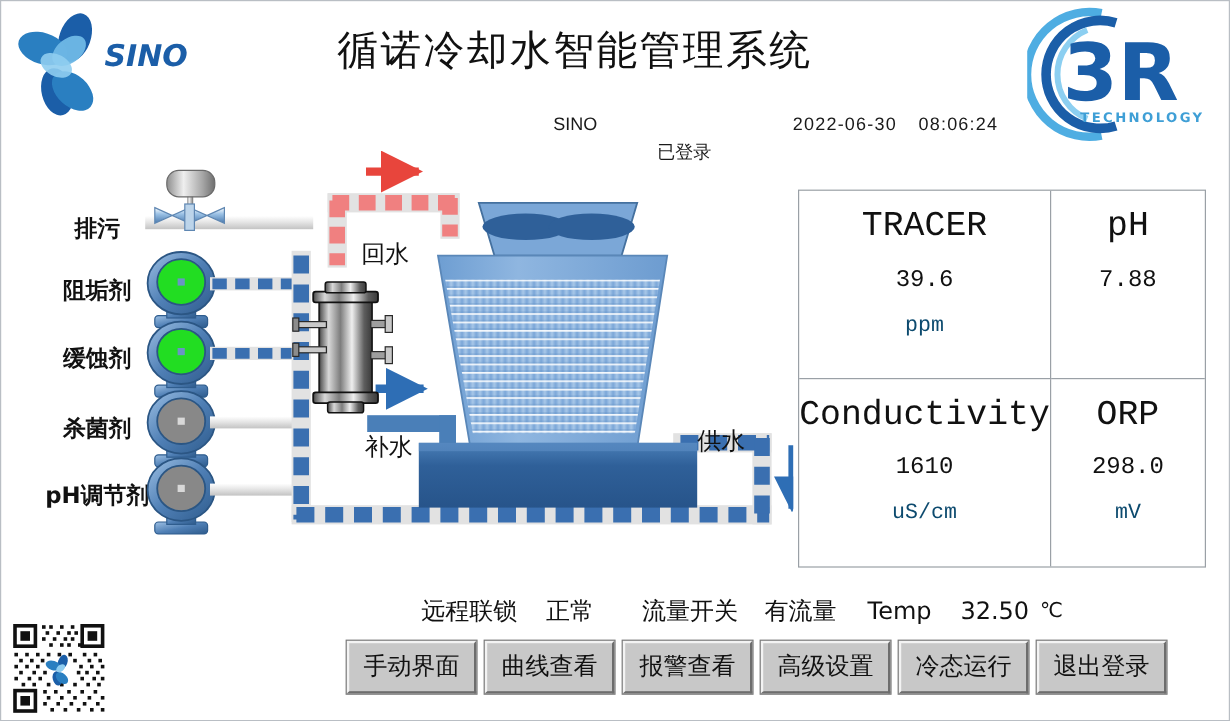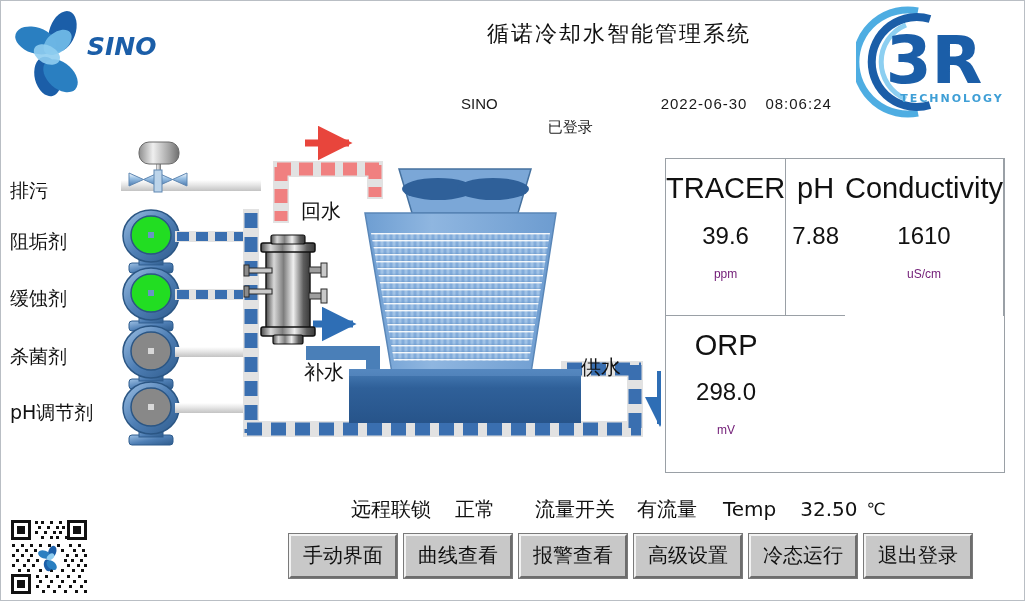--- a/index.html
+++ b/index.html
@@ -13,71 +13,73 @@
     background:#ffffff;
     overflow:hidden;
     border:1px solid #b9bec4;
     box-sizing:border-box;
   }
 
   
   #sino-logo{position:absolute;left:8px;top:6px;width:150px;height:100px;}
   #title{
     position:absolute;left:280px;top:18px;width:470px;
-    text-align:right;font-size:22px;color:#111;letter-spacing:2px;
+    text-align:left;font-size:34px;color:#111;letter-spacing:2px;
     font-family:"DejaVu Sans","Liberation Sans",sans-serif;
     white-space:nowrap;
   }
   #statusline{
     position:absolute;left:440px;top:90px;width:470px;height:24px;
     display:flex;align-items:center;font-size:15px;color:#1a1a1a;
   }
   #statusline .sl{white-space:nowrap;}
   #sl-user{margin-left:20px;}
   #sl-login{margin-left:50px;margin-top:48px;}
   #sl-date{margin-left:68px;letter-spacing:1px;}
   #sl-time{margin-left:18px;letter-spacing:1px;}
   #r3-logo{position:absolute;right:8px;top:2px;width:160px;height:118px;}
 
   
   .sidelabel{
-    position:absolute;left:9px;width:112px;text-align:left;
+    position:absolute;left:24px;width:112px;text-align:center;
     font-size:19px;color:#111;white-space:nowrap;
     font-family:"DejaVu Sans","Liberation Sans",sans-serif;
+    font-weight:bold;
   }
 
   
   #schematic{position:absolute;left:0;top:120px;width:660px;height:370px;}
 
   
   .diaglabel{
     position:absolute;font-size:20px;color:#111;white-space:nowrap;
     font-family:"DejaVu Sans","Liberation Sans",sans-serif;
   }
   #lbl-huishui{left:300px;top:197px;}
   #lbl-bushui{left:303px;top:358px;}
   #lbl-gongshui{left:580px;top:353px;}
 
   
   #panel{
     position:absolute;left:664px;top:157px;width:340px;height:315px;
     border:1px solid #9aa0a6;box-sizing:border-box;
-    display:grid;grid-template-columns:1fr 1fr 1fr;grid-template-rows:1fr 1fr;
+    display:grid;grid-template-columns:1fr 1fr;grid-template-rows:1fr 1fr;
     background:#fff;
+    font-family:Liberation Mono, monospace;
   }
   .cell{
     position:relative;display:flex;flex-direction:column;
     align-items:center;justify-content:flex-start;padding-top:14px;
     box-sizing:border-box;
   }
   .cell.b-r{border-right:1px solid #9aa0a6;}
   .cell.b-b{border-bottom:1px solid #9aa0a6;}
   .cell .nm{font-size:29px;color:#111;line-height:1.1;}
-  .cell .val{font-size:24px;color:#111;margin-top:17px;}
-  .cell .unit{font-size:12px;color:#701a75;margin-top:17px;}
+  .cell .val{font-size:20px;color:#111;margin-top:17px;}
+  .cell .unit{font-size:18px;color:#0c4a6e;margin-top:17px;}
 
   
   #botstatus{
     position:absolute;left:350px;top:492px;width:660px;height:32px;
     display:flex;align-items:center;font-size:20px;color:#111;
     font-family:"DejaVu Sans","Liberation Sans",sans-serif;
   }
   #botstatus .gap1{margin-left:24px;}
   #botstatus .gap2{margin-left:40px;}
   #botstatus .gap3{margin-left:22px;}

